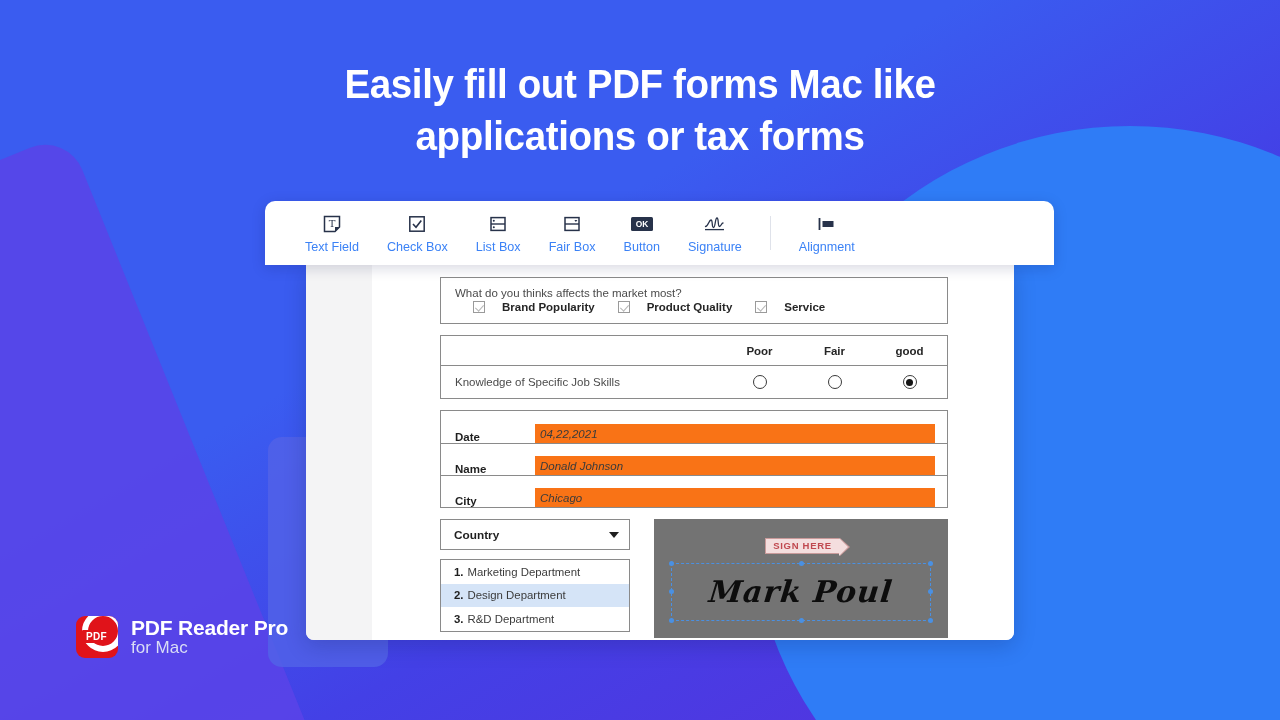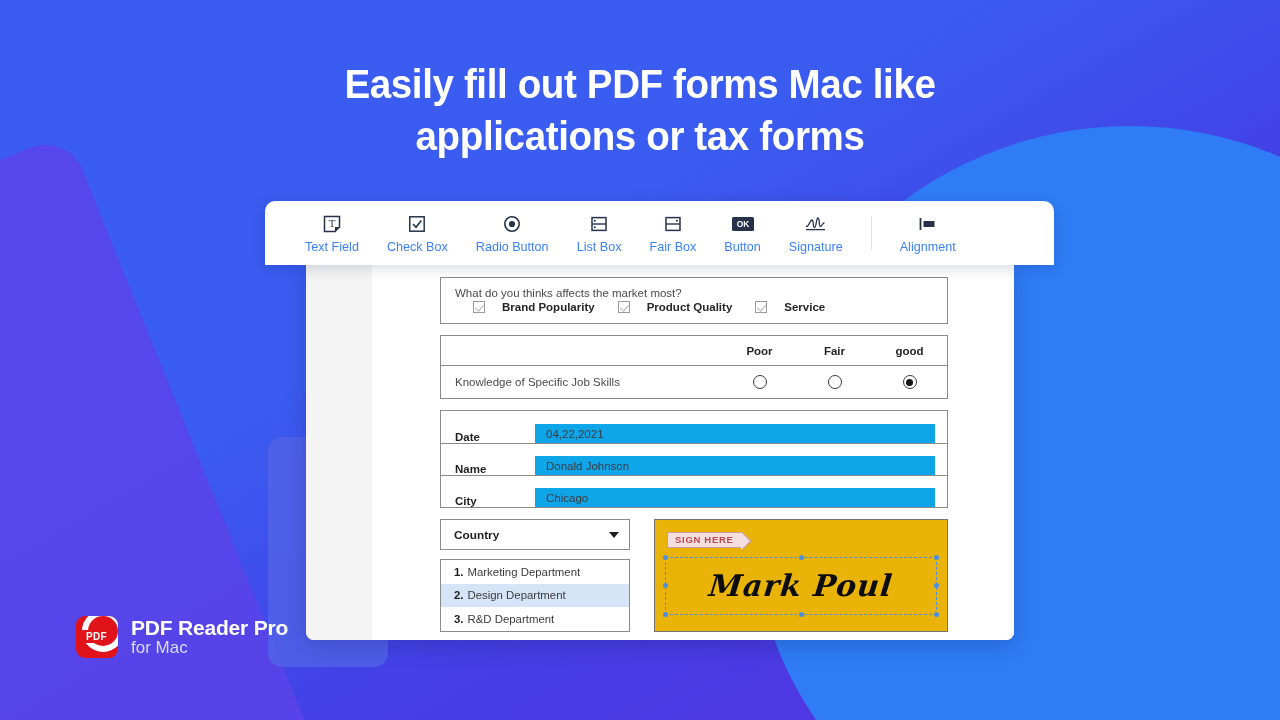--- a/index.html
+++ b/index.html
@@ -173,32 +173,33 @@
   .fld-row + .fld-row { border-top: 1px solid #8a8a8a; }
   .fld-lbl {
     width: 66px; flex: 0 0 66px;
     padding-left: 14px;
     font-size: 11.5px; font-weight: bold; color: #1f1f1f;
   }
   .fld-val {
     flex: 1 1 auto;
     margin-right: 12px;
     height: 19px;
-    background: #0ea5e9;
+    background: #f97316;
     font-size: 11.5px;
     color: #3b3b3b;
     display: flex; align-items: center;
-    padding-left: 11px;
+    padding-left: 5px;
     cursor: text;
+    font-style: italic;
   }
 
   
   .bottom { display: flex; gap: 24px; margin-top: 11px; }
   .bl { width: 190px; flex: 0 0 190px; }
-  .br { flex: 1 1 auto; border: 1px solid #737373; background: #eab308; padding: 9px 10px 10px; }
+  .br { flex: 1 1 auto; border: 7px solid #737373; background: #737373; padding: 9px 10px 10px; text-align: center; }
 
   .combo {
     border: 1px solid #8a8a8a; background: #fff;
     height: 31px;
     display: flex; align-items: center;
     padding: 0 10px 0 13px;
     cursor: pointer;
   }
   .combo .ctext { flex: 1 1 auto; font-size: 11.8px; font-weight: bold; color: #1f1f1f; }
   .caret {
@@ -354,29 +355,20 @@
     <div class="tool">
       <span class="ico">
         <svg width="20" height="20" viewBox="0 0 20 20">
           <rect x="2.8" y="2.8" width="14.4" height="14.4" fill="none" stroke="#27324a" stroke-width="1.5"></rect>
           <path d="M6 10 L9 13.2 L14.3 6.4" fill="none" stroke="#27324a" stroke-width="1.6"></path>
         </svg>
       </span>
       <span class="lbl">Check Box</span>
     </div>
 
-    <div class="tool">
-      <span class="ico">
-        <svg width="20" height="20" viewBox="0 0 20 20">
-          <circle cx="10" cy="10" r="7.2" fill="none" stroke="#27324a" stroke-width="1.6"></circle>
-          <circle cx="10" cy="10" r="3.1" fill="#27324a"></circle>
-        </svg>
-      </span>
-      <span class="lbl">Radio Button</span>
-    </div>
 
     <div class="tool">
       <span class="ico">
         <svg width="20" height="20" viewBox="0 0 20 20">
           <rect x="3" y="3.6" width="14" height="12.8" fill="none" stroke="#27324a" stroke-width="1.5"></rect>
           <line x1="3" y1="10" x2="17" y2="10" stroke="#27324a" stroke-width="1.4"></line>
           <circle cx="5.8" cy="6.8" r="1" fill="#27324a"></circle>
           <circle cx="5.8" cy="13.2" r="1" fill="#27324a"></circle>
         </svg>
       </span>

